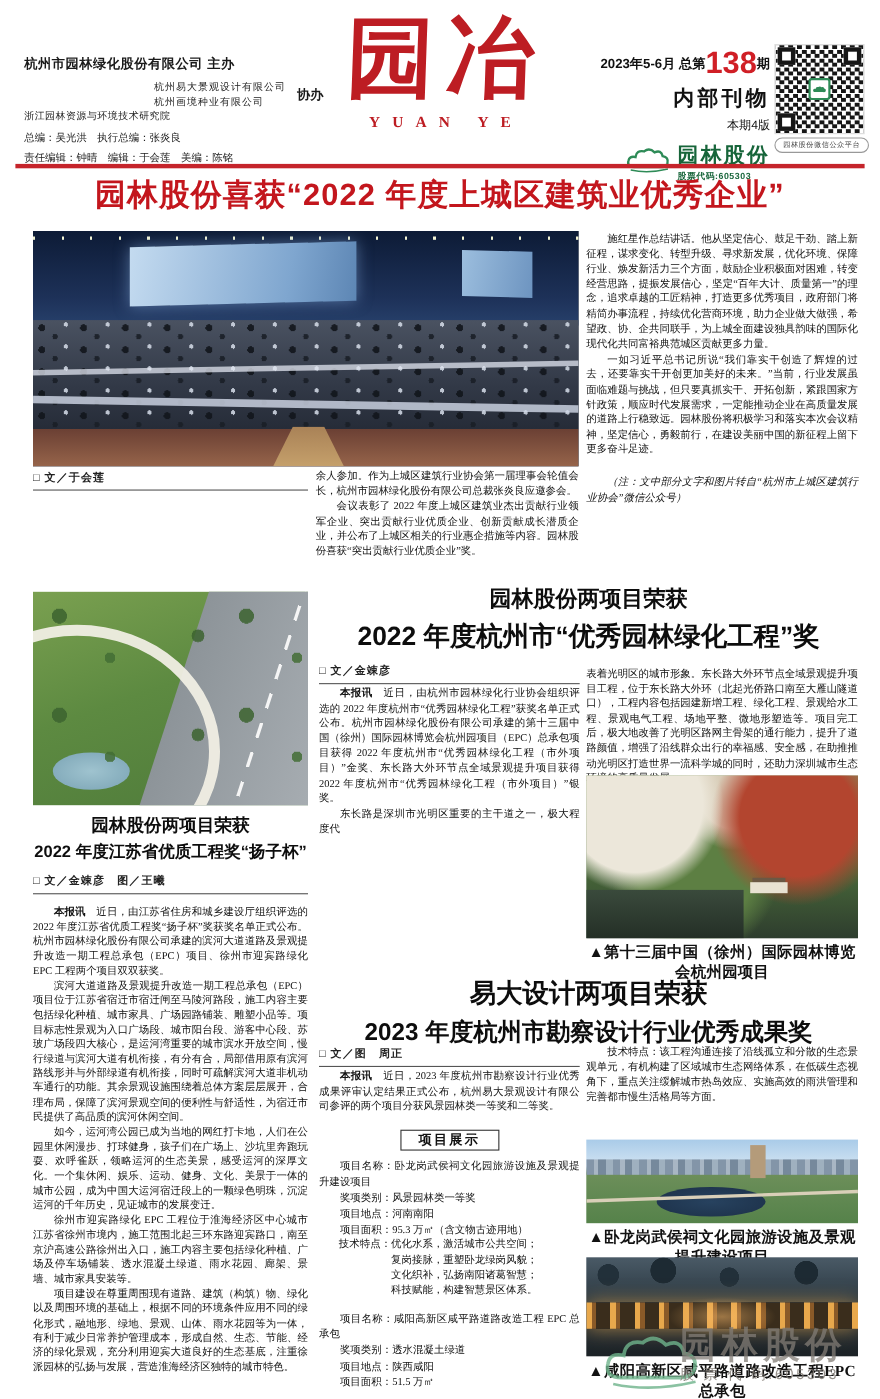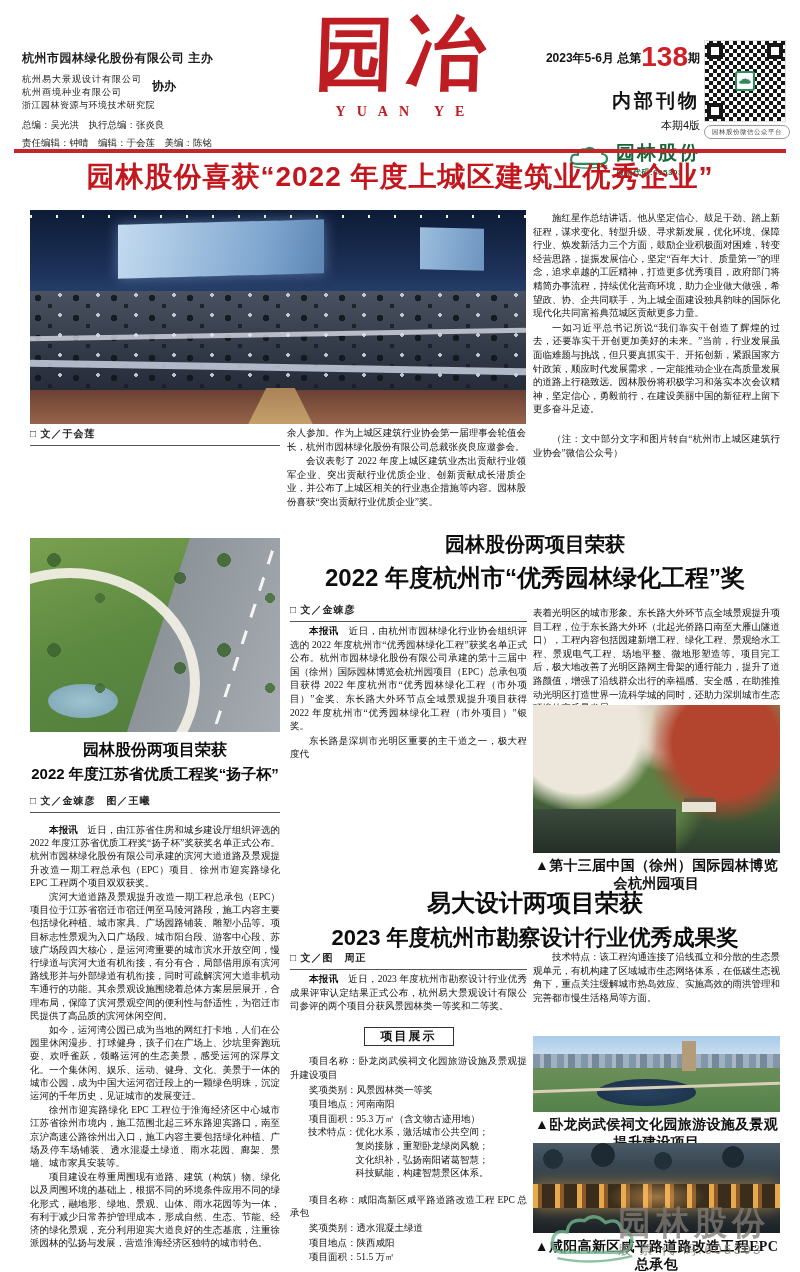--- a/index.html
+++ b/index.html
@@ -5,36 +5,36 @@
   html,body { margin:0; padding:0; background:#e9e9e9; }
   #page {
     position:relative; width:800px; height:1272px; margin:0 auto;
     background:#ffffff; outline:1px solid #d8d8d8; overflow:hidden;
     font-family:"Liberation Serif", serif; color:#1a1a1a;
   }
 
   
   .pub-left { position:absolute; left:22px; top:50px; width:272px; }
   .pub-main { font-size:12px; font-weight:bold; font-family:"Liberation Sans",sans-serif; margin-bottom:6px; letter-spacing:.5px;}
-  .pub-co { display:flex; align-items:center; gap:10px; }
+  .pub-co { display:flex; align-items:center; gap:10px;justify-content:flex-end; }
   .pub-co-names > div { font-size:9px; line-height:13px; letter-spacing:1px; color:#222; }
   .pub-co-label { font-size:12px; font-weight:bold; }
   .pub-line3 { font-size:9px; line-height:13px; letter-spacing:.5px; color:#222; }
   .pub-eds { font-size:9.5px; margin-top:7px; color:#222; }
   .pub-eds2 { font-size:9.5px; margin-top:5px; color:#222; }
 
   .masthead { position:absolute; left:288px; top:10px; width:224px; text-align:center; color:#bd1d23; }
   .masthead-chars { font-size:80px; line-height:1.12; font-weight:bold; letter-spacing:10px; text-indent:10px;
     font-family:"Liberation Serif",serif; transform:skewX(-2deg); }
   .masthead-pinyin { font-size:14px; font-weight:bold; letter-spacing:11px; text-indent:11px; margin-top:4px; }
 
   .issue-block { position:absolute; left:538px; top:46px; width:162px; text-align:right; font-family:"Liberation Sans",sans-serif; }
   .issue-line { font-size:12px; font-weight:bold; white-space:nowrap; color:#111; }
   .issue-num { font-size:28px; color:#d01f26; font-weight:bold; line-height:.8; vertical-align:-4px; }
-  .pub-type { font-size:19px; font-weight:bold; letter-spacing:3px; margin-top:20px; color:#111; }
+  .pub-type { font-size:19px; font-weight:bold; letter-spacing:3px; margin-top:8px; color:#111; }
   .edition { font-size:11px; margin-top:4px; color:#111; }
   .brand-row { display:flex; justify-content:flex-end; align-items:center; gap:5px; margin-top:7px; }
   .brand-name { font-size:19px; font-weight:bold; color:#17653a; letter-spacing:2px; font-family:"Liberation Serif",serif; }
   .brand-code { font-size:8px; color:#17653a; font-weight:bold; letter-spacing:.5px; margin-top:1px; text-align:left; }
 
   .qr-block { position:absolute; left:704px; top:40px; width:86px; }
   .qr { position:relative; width:80px; height:80px; border:1px solid #ddd;
         background:#fff;
         background-image:repeating-conic-gradient(#161616 0% 25%, #ffffff 0% 50%);
         background-size:8px 8px; }
@@ -50,21 +50,21 @@
   
   .headline1 { position:absolute; left:0; top:158px; width:100%; text-align:center;
     font-size:28px; font-weight:bold; color:#c3161d; font-family:"Liberation Sans",sans-serif; letter-spacing:1px; }
 
   
   .bodytext { font-size:9.5px; line-height:13.6px; text-align:justify; color:#111; }
   .bodytext p { margin:0; text-indent:2em; }
   .bodytext p.cont { text-indent:0; }
   .bodytext p + p { margin-top:1px; }
   .lede { font-weight:bold; }
-  .note { margin-top:16px !important; }
+  .note { margin-top:16px !important;font-style:italic; }
 
   .byline { font-size:10px; font-weight:bold; color:#222; padding-bottom:4px; border-bottom:1px solid #555; letter-spacing:1px; }
 
   .caption { font-size:14px; font-weight:bold; text-align:center; color:#111; letter-spacing:.3px; }
 
   
   .art-head { position:absolute; text-align:center; font-family:"Liberation Sans",sans-serif; color:#0d0d0d; }
   .h-small { font-weight:bold; }
   .h-big { font-weight:bold; }
 

